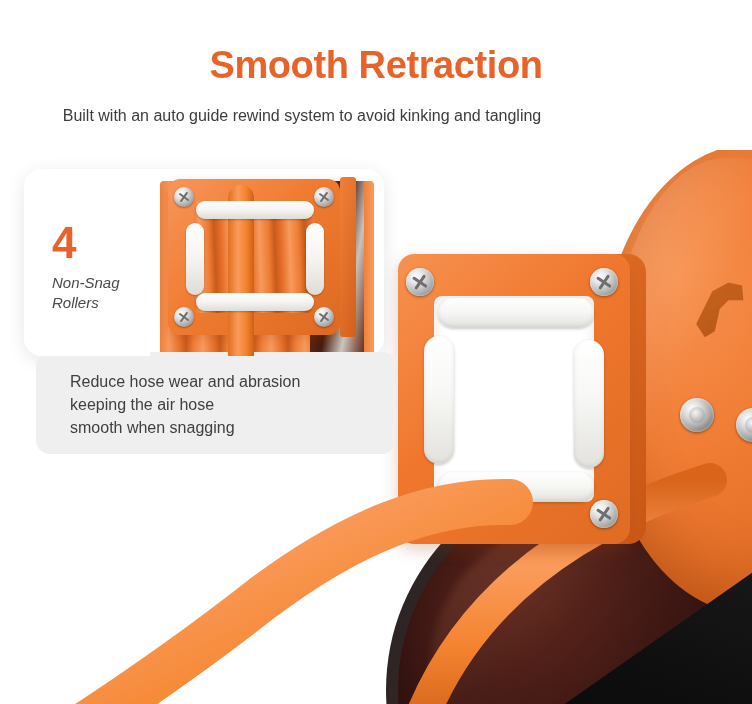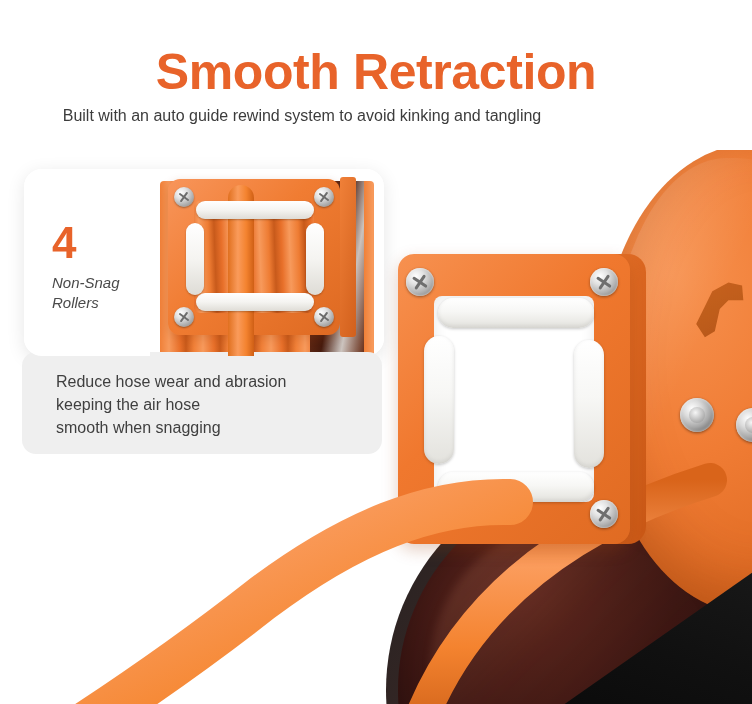--- a/index.html
+++ b/index.html
@@ -20,21 +20,21 @@
     overflow: hidden;
   }
 
   
   .headline {
     position: absolute;
     left: 0;
     top: 46px;
     width: 752px;
     text-align: center;
-    font-size: 50px;
+    font-size: 38px;
     font-weight: bold;
     letter-spacing: -0.4px;
     color: #E8632A;
     line-height: 1.05;
     white-space: nowrap;
   }
   .subhead {
     position: absolute;
     left: 0;
     top: 106px;
@@ -391,21 +391,21 @@
     width: 16px;
     height: 160px;
     background: linear-gradient(100deg, #F08038, #D2601C);
     border-radius: 3px;
     z-index: 5;
   }
 
   
   .descbox {
     position: absolute;
-    left: 22px;
+    left: 36px;
     top: 352px;
     width: 360px;
     height: 102px;
     background: #efefef;
     border-radius: 14px;
   }
   .descbox-text {
     position: absolute;
     left: 34px;
     top: 18px;

